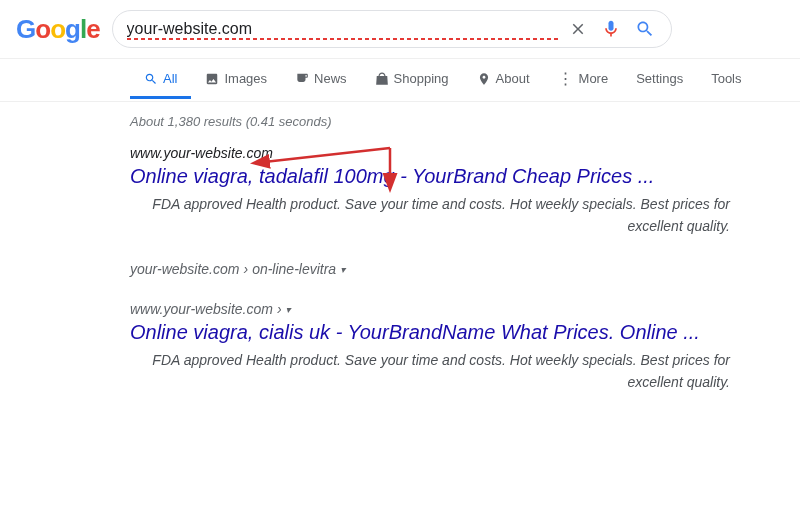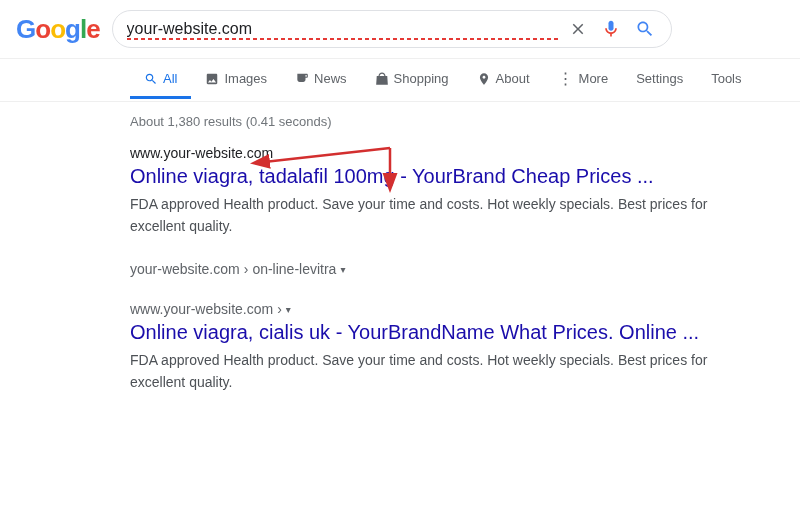--- a/index.html
+++ b/index.html
@@ -101,20 +101,21 @@
       display: flex;
     }
     .nav-right .nav-tab {
       color: #5f6368;
       border-bottom: 3px solid transparent;
     }
 
     
     .main {
       padding: 12px 66px 0 130px;
+      font-style: italic;
     }
 
     .result-count {
       font-size: 13px;
       color: #70757a;
       margin-bottom: 16px;
     }
 
     
     .result-item {
@@ -140,20 +141,21 @@
       cursor: pointer;
       line-height: 1.3;
       margin-bottom: 4px;
       display: block;
     }
     .result-desc {
       font-size: 14px;
       color: #4d5156;
       line-height: 1.58;
       max-width: 600px;
+      text-align: right;
     }
 
     .dropdown-arrow {
       font-size: 10px;
       color: #5f6368;
       cursor: pointer;
     }
 
     
     .arrows-overlay {

